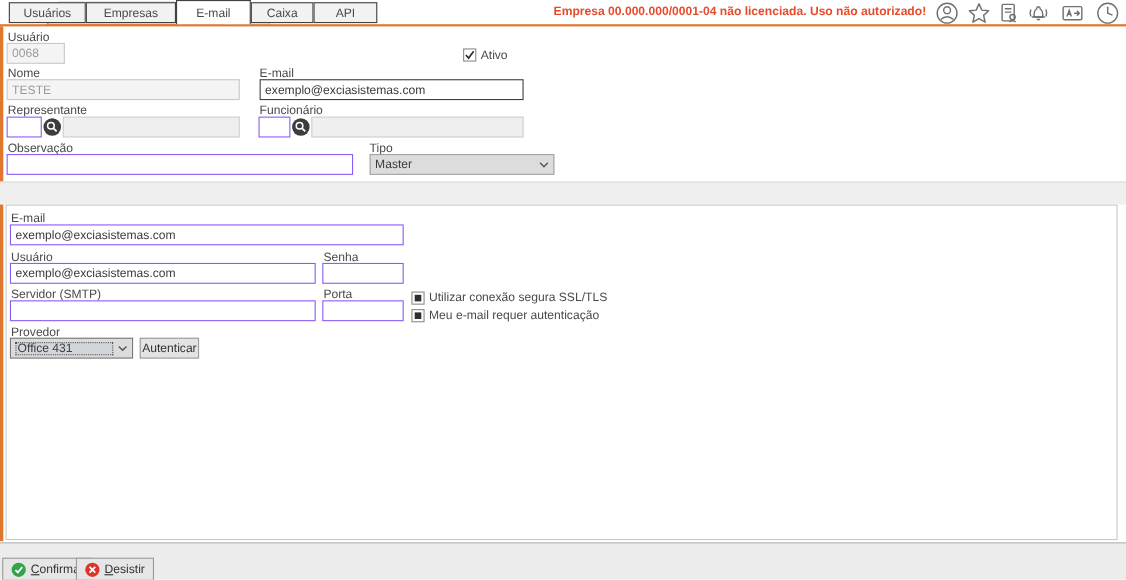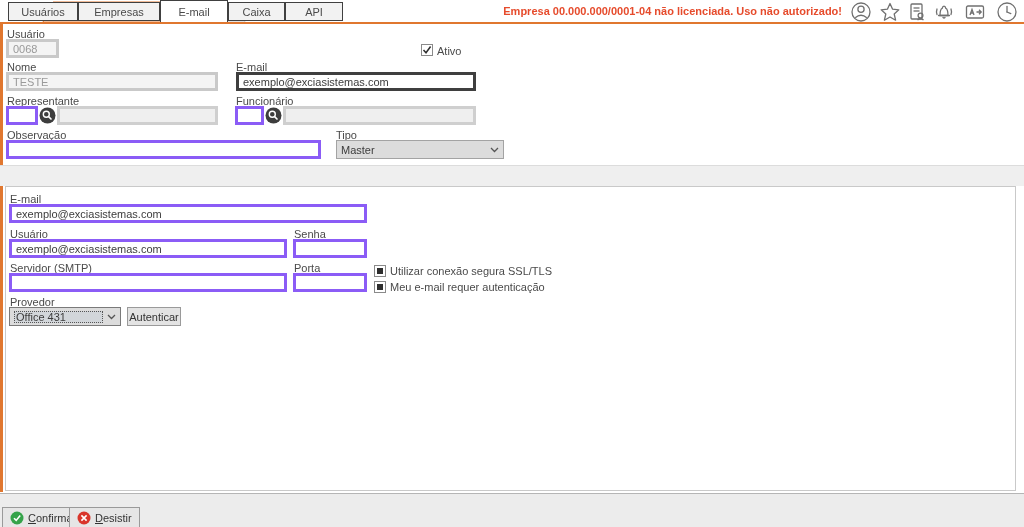--- a/index.html
+++ b/index.html
@@ -14,21 +14,21 @@
   .tabshape-svg { position:absolute; left:0; top:0; width:260px; height:23px; }
   .wintab-title { position:absolute; left:62px; top:4px; color:#555; font-size:11px; white-space:nowrap; }
   .wintab-close { position:absolute; left:172px; top:3px; color:#9a9a9a; font-size:12px; cursor:pointer; }
   .warning { position:absolute; right:182px; top:5px; color:#e64b2c; font-size:11px; font-weight:600; white-space:nowrap; }
   .tb-icon { position:absolute; top:1px; width:22px; height:22px; cursor:pointer; }
   .accent-hline { position:absolute; left:0; top:22px; width:1024px; height:2px; background:#e0772f; }
   .accent-vline { position:absolute; left:0; top:24px; width:3px; height:468px; background:#e0772f; }
 
   
   .lbl { position:absolute; font-size:11px; color:#4a4a4a; white-space:nowrap; }
-  .inp { position:absolute; height:19px; border:3px solid #8b5cf6; background:#fff; color:#3c3c3c;
+  .inp { position:absolute; height:19px; border:1px solid #8b5cf6; background:#fff; color:#3c3c3c;
          font-size:11px; font-family:inherit; padding:2px 4px; outline:none; }
   .inp.dim  { background:#f4f4f4; border-color:#c9c9c9; color:#9a9a9a; }
   .inp.dark { border-color:#3f3f3f; }
   .inp.gray { background:#efefef; border-color:#cfcfcf; }
   .lookup { position:absolute; width:17px; height:17px; cursor:pointer; }
   .dropdown { position:absolute; height:19px; background:#dcdcdc; border:1px solid #a3a3a3;
               display:flex; align-items:center; padding:0 4px; cursor:pointer; color:#3c3c3c; }
   .dropdown .dd-text { flex:1; }
   .dropdown svg { flex:0 0 auto; }
   .dd-focus { outline:1px dotted #555; outline-offset:-1px; background:#d2d6da; padding:0 2px; }

